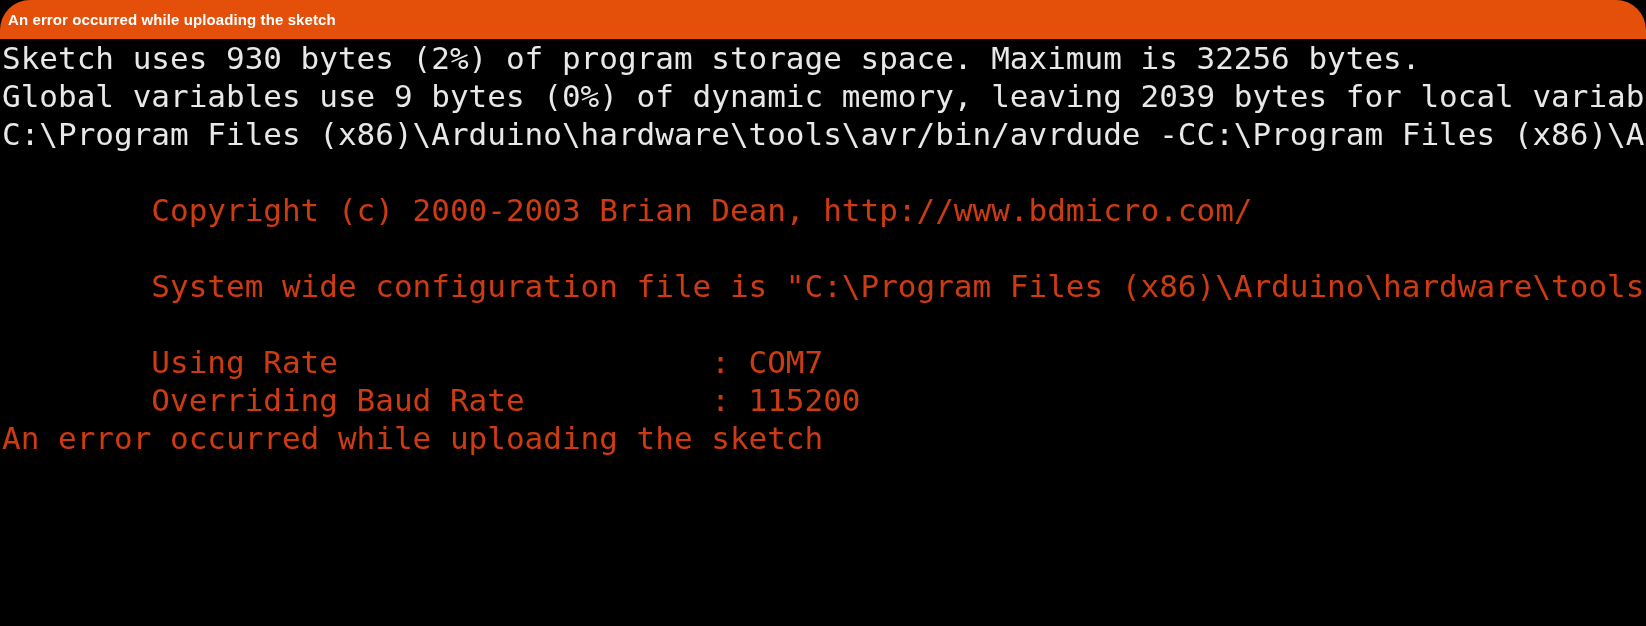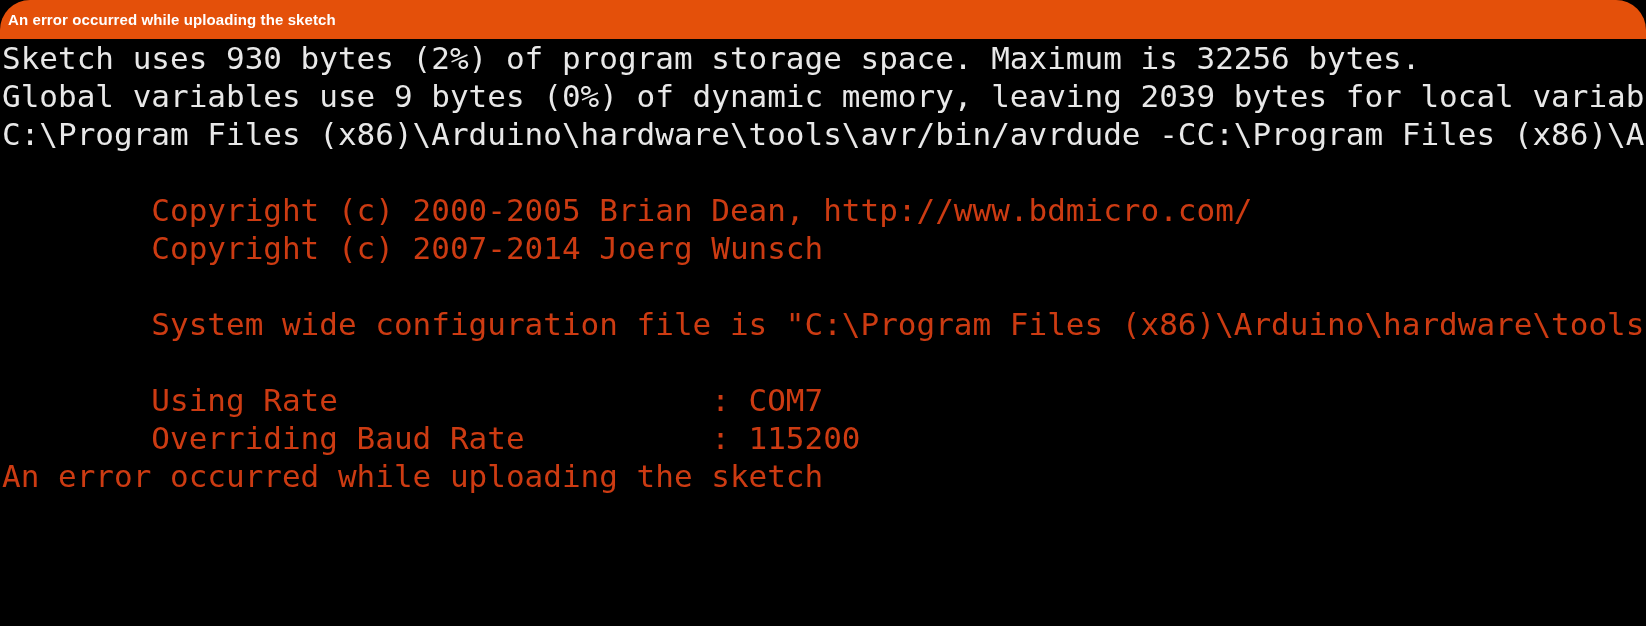--- a/index.html
+++ b/index.html
@@ -89,22 +89,21 @@
   <div id="error-bar">
     <span class="bar-text">An error occurred while uploading the sketch</span>
   </div>
 
   <div id="console">
 
   <span class="console-line info">Sketch uses 930 bytes (2%) of program storage space. Maximum is 32256 bytes.</span>
       <span class="console-line info">Global variables use 9 bytes (0%) of dynamic memory, leaving 2039 bytes for local variables</span>
       <span class="console-line info">C:\Program Files (x86)\Arduino\hardware\tools\avr/bin/avrdude -CC:\Program Files (x86)\Ardu</span>
       <span class="console-line blank"> </span>
-      <span class="console-line err">        Copyright (c) 2000-2005 Brian Dean, http://www.bdmicro.com/</span>
-      <span class="console-line err">        Copyright (c) 2007-2014 Joerg Wunsch</span>
+      <span class="console-line err">        Copyright (c) 2000-2003 Brian Dean, http://www.bdmicro.com/</span>
       <span class="console-line blank"> </span>
       <span class="console-line err">        System wide configuration file is "C:\Program Files (x86)\Arduino\hardware\tools\a</span>
       <span class="console-line blank"> </span>
       <span class="console-line err">        Using Rate                    : COM7</span>
       <span class="console-line err">        Overriding Baud Rate          : 115200</span>
       <span class="console-line err">An error occurred while uploading the sketch</span>
     </div>
 
 </div>
 

